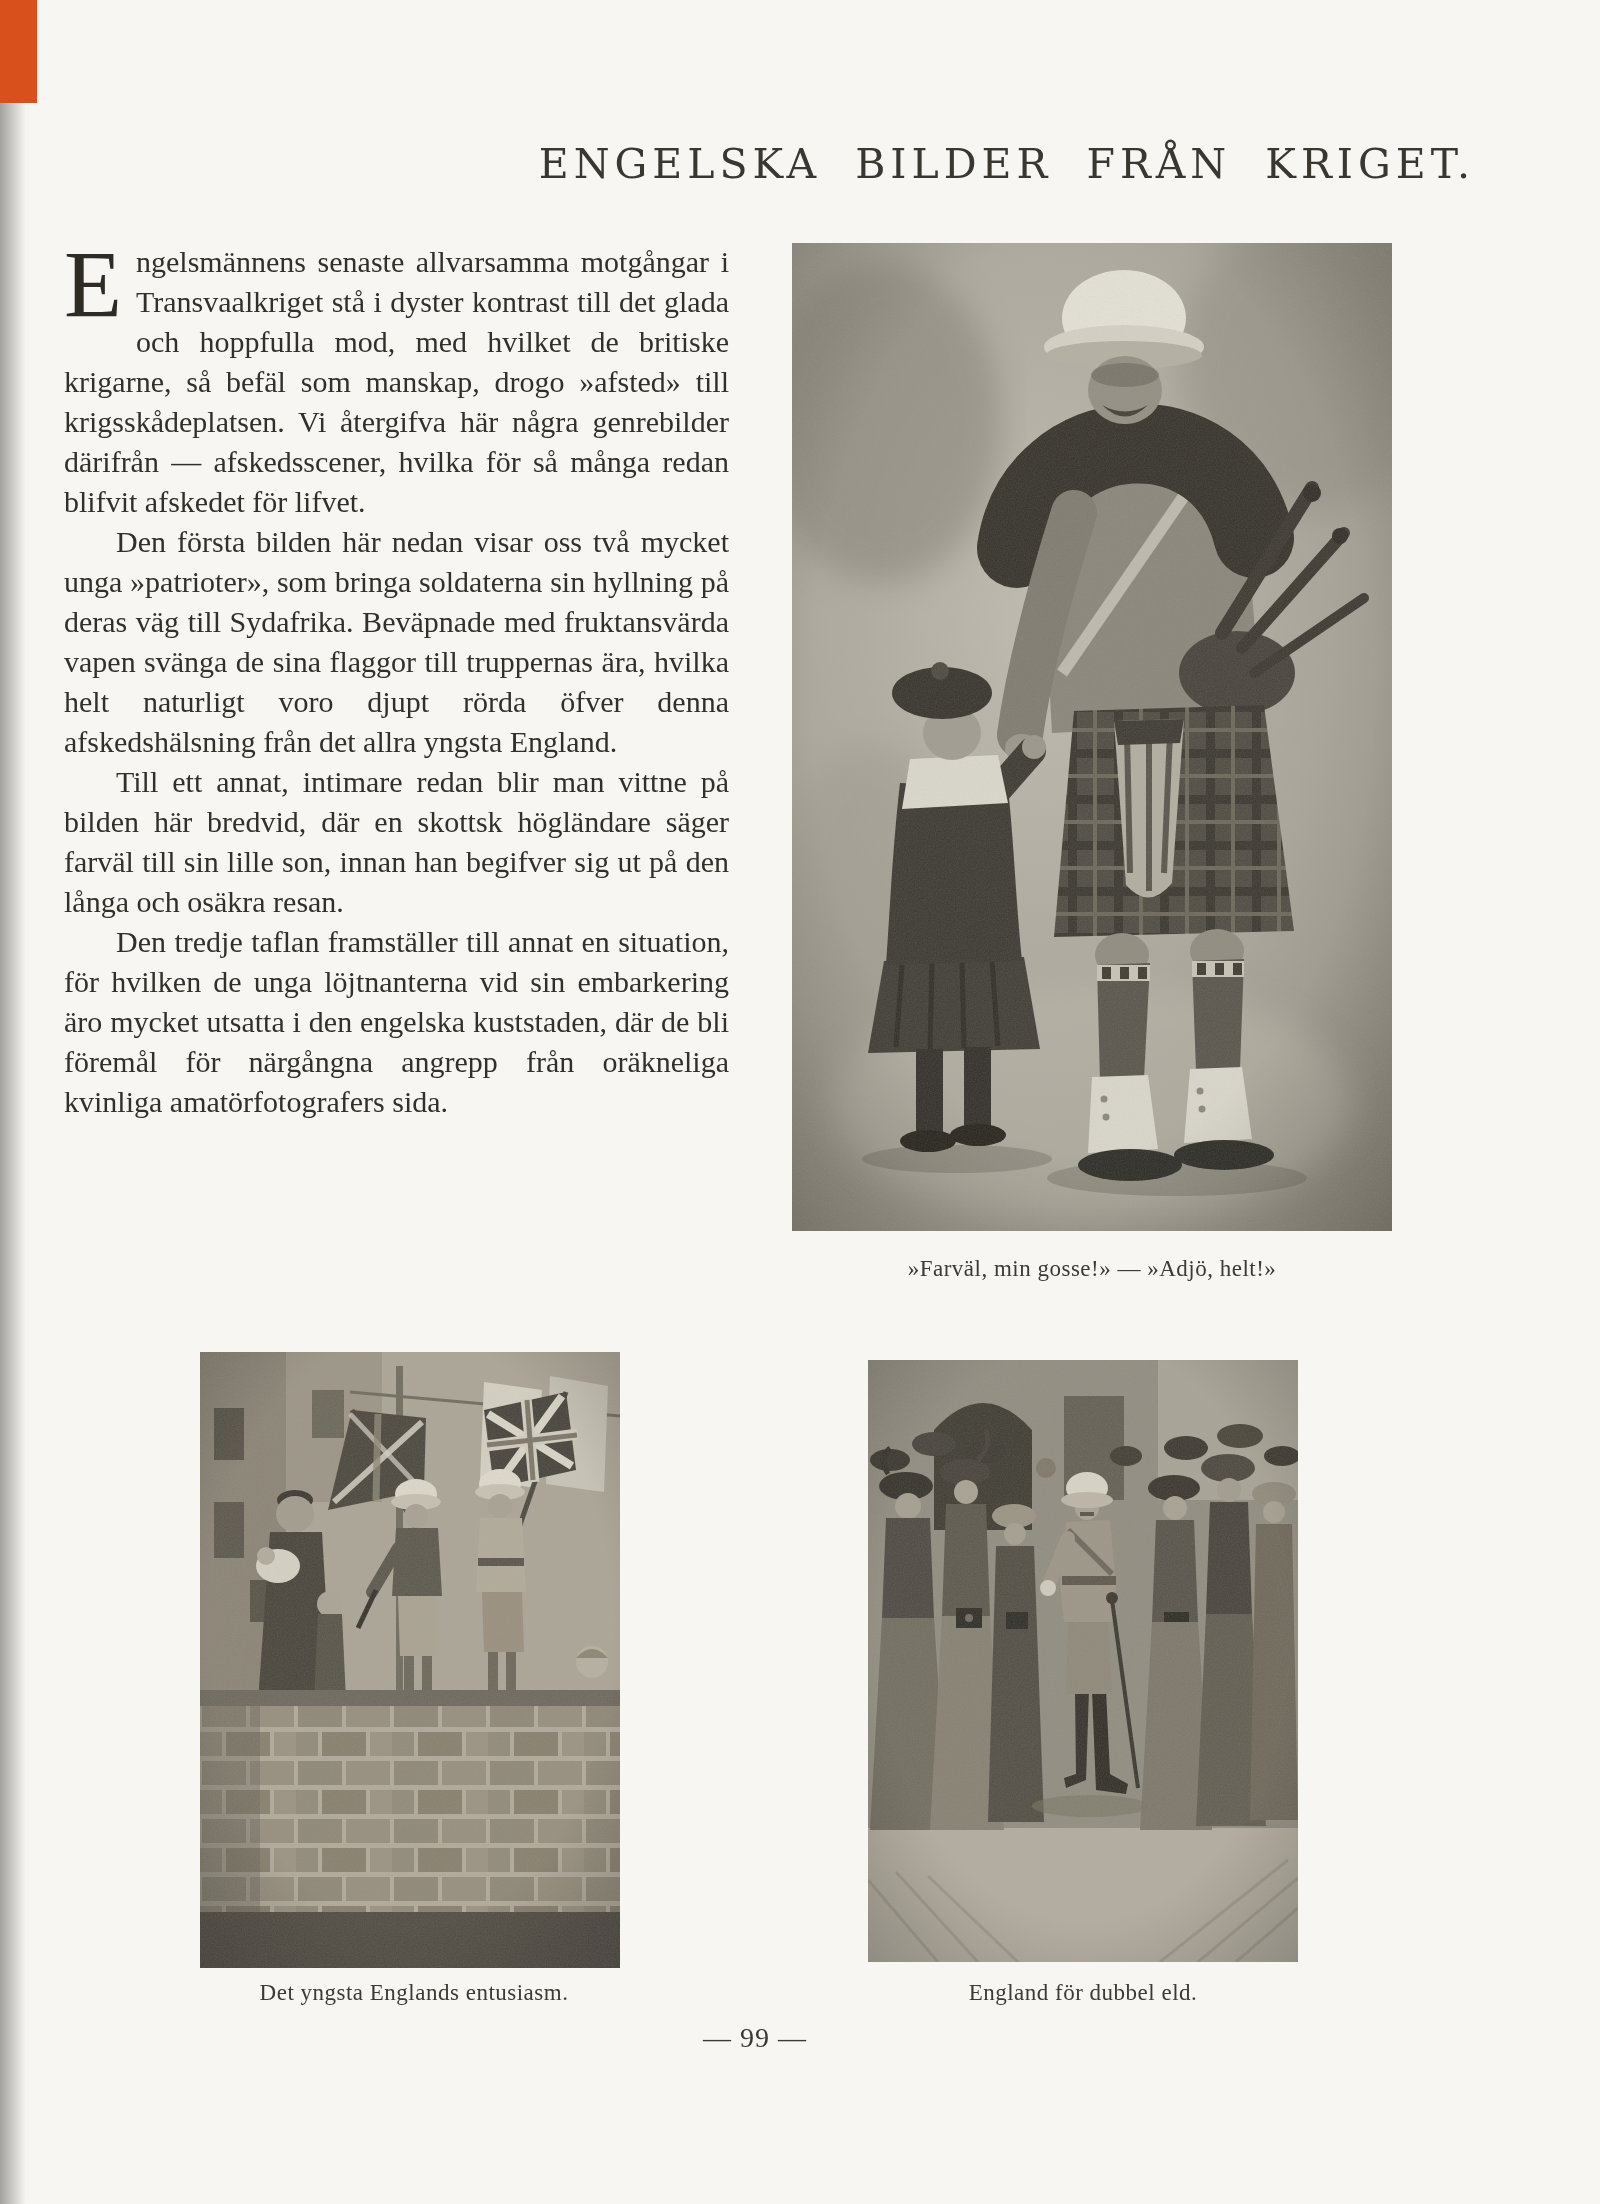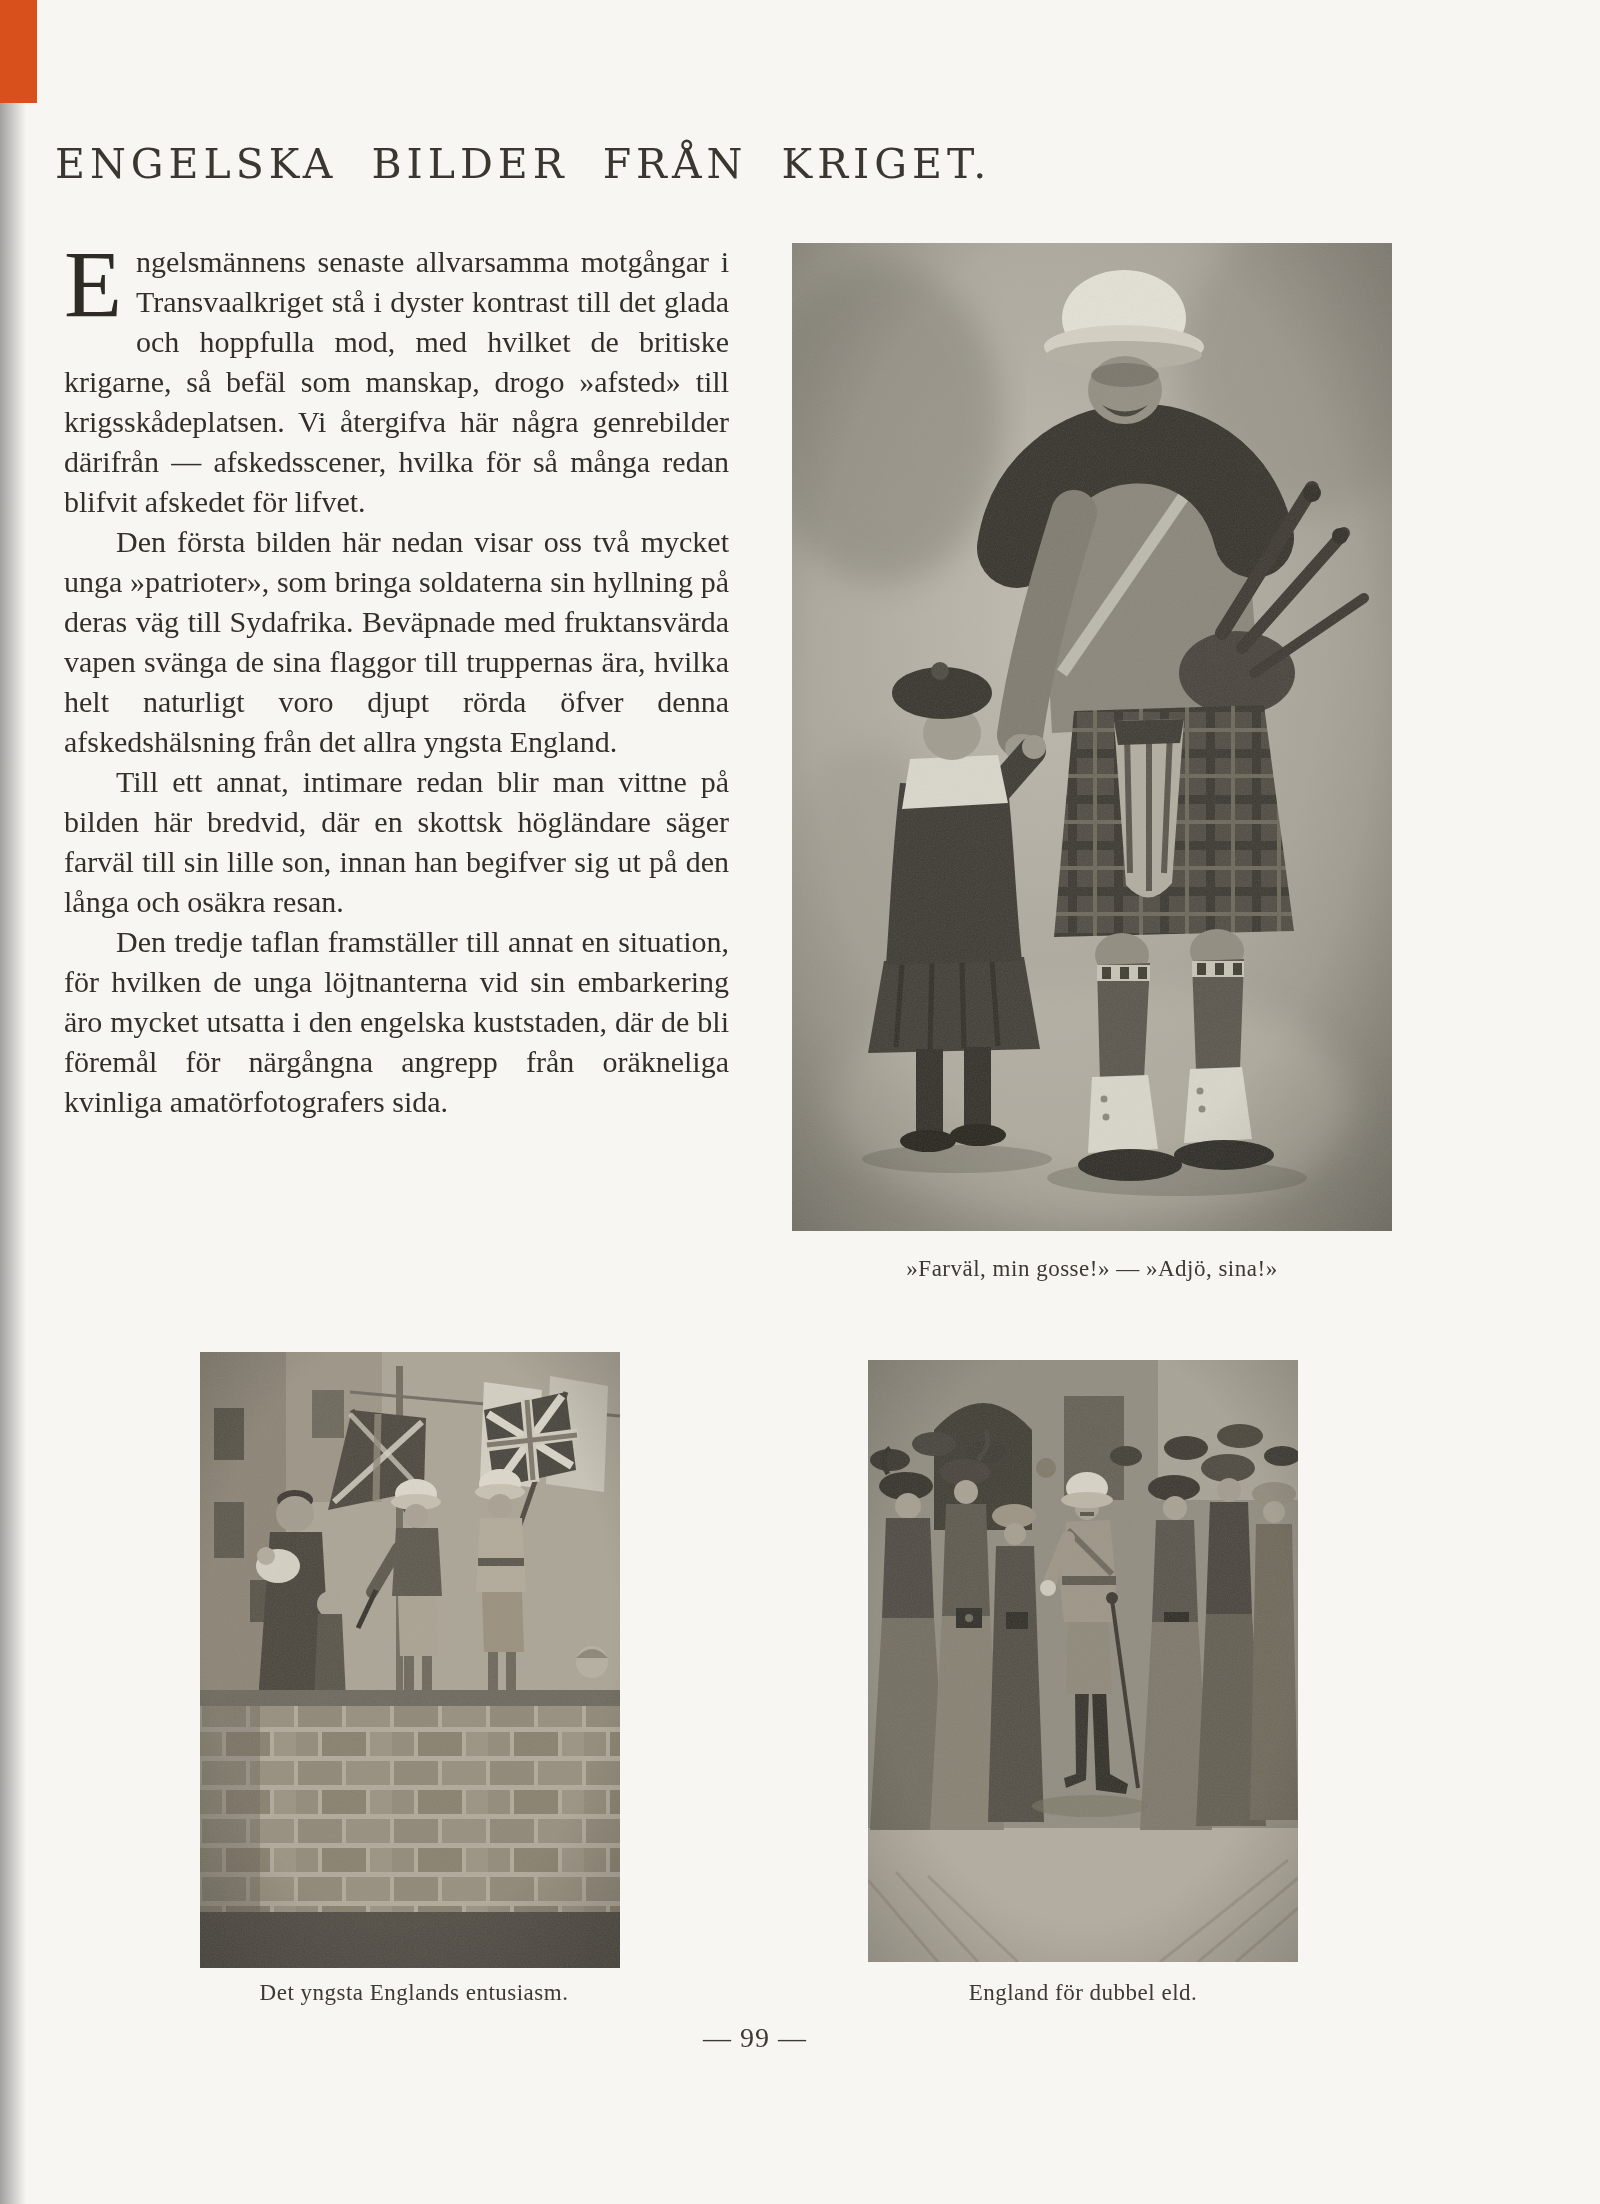--- a/index.html
+++ b/index.html
@@ -2,21 +2,21 @@
 <html><head>
 <meta charset="utf-8">
 <style>
   html,body{margin:0;padding:0;}
   body{background:#e9e8e5;}
   .page{position:relative;width:1600px;height:2204px;background:#f7f6f2;overflow:hidden;
         font-family:"Liberation Serif", serif;}
   .edge-shadow{position:absolute;left:0;top:0;width:26px;height:100%;
         background:linear-gradient(90deg,#a1a19f 0%,#c4c3bf 40%,rgba(247,246,242,0) 100%);}
   .scan-tab{position:absolute;left:0;top:0;width:37px;height:103px;background:#d8511d;}
-  .title{position:absolute;top:140px;left:55px;width:1420px;margin:0;text-align:left;
+  .title{position:absolute;top:140px;left:55px;width:1420px;margin:0;text-align:right;
         font-family:"DejaVu Serif", serif;font-weight:400;font-size:41px;
         letter-spacing:5px;word-spacing:16px;color:#3a3731;}
   .article{position:absolute;left:64px;top:242px;width:665px;color:#33302a;
         font-size:30px;line-height:40px;text-align:justify;}
   .para{margin:0;padding:0;}
   .indent{text-indent:52px;}
   .dropcap{float:left;font-size:95px;line-height:76px;padding:5px 14px 0 0;color:#2e2b25;}
   .photo{position:absolute;margin:0;padding:0;}
   .photo svg{display:block;}
   .photo-main{left:792px;top:243px;}
@@ -137,21 +137,21 @@
       <ellipse cx="150" cy="450" rx="50" ry="26" fill="#34312b"></ellipse>
       <circle cx="148" cy="428" r="9" fill="#4a473f"></circle>
       <rect x="124" y="806" width="27" height="84" fill="#302d28"></rect>
       <rect x="172" y="804" width="27" height="80" fill="#302d28"></rect>
       <ellipse cx="136" cy="898" rx="28" ry="11" fill="#232119"></ellipse>
       <ellipse cx="186" cy="892" rx="28" ry="11" fill="#232119"></ellipse>
       <rect width="600" height="988" fill="url(#p1vig)"></rect>
       <rect width="600" height="988" filter="url(#p1grain)"></rect>
     </svg>
   </figure>
-  <div class="caption caption-main">»Farväl, min gosse!» — »Adjö, sina!»</div>
+  <div class="caption caption-main">»Farväl, min gosse!» — »Adjö, helt!»</div>
 
   <figure class="photo photo-left">
     <svg viewBox="0 0 420 616" width="420" height="616">
       <defs>
         <pattern id="p2brick" width="96" height="58" patternUnits="userSpaceOnUse">
           <rect width="96" height="58" fill="#b1aa9b"></rect>
           <rect x="2" y="3" width="44" height="24" fill="#8e8777"></rect>
           <rect x="50" y="3" width="44" height="24" fill="#968e7d"></rect>
           <rect x="-22" y="32" width="44" height="24" fill="#918a79"></rect>
           <rect x="26" y="32" width="44" height="24" fill="#877f6d"></rect>

